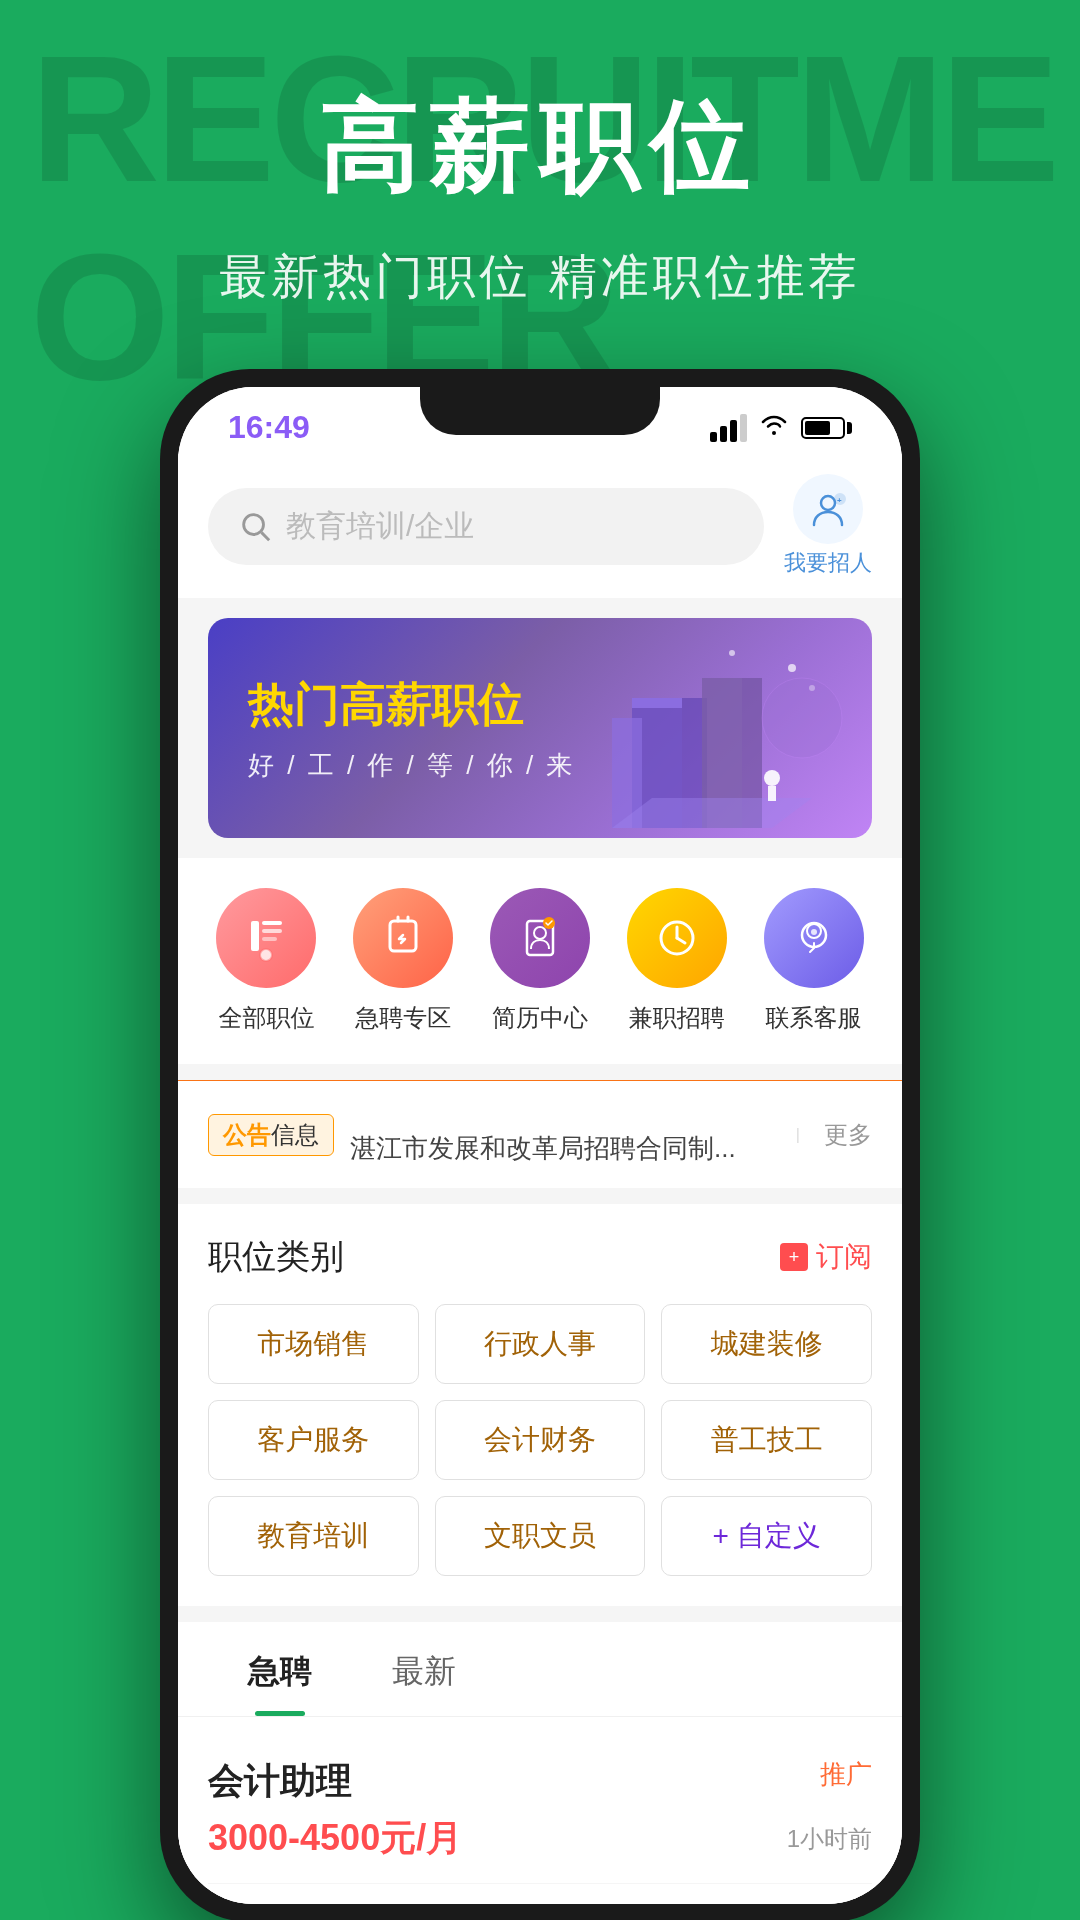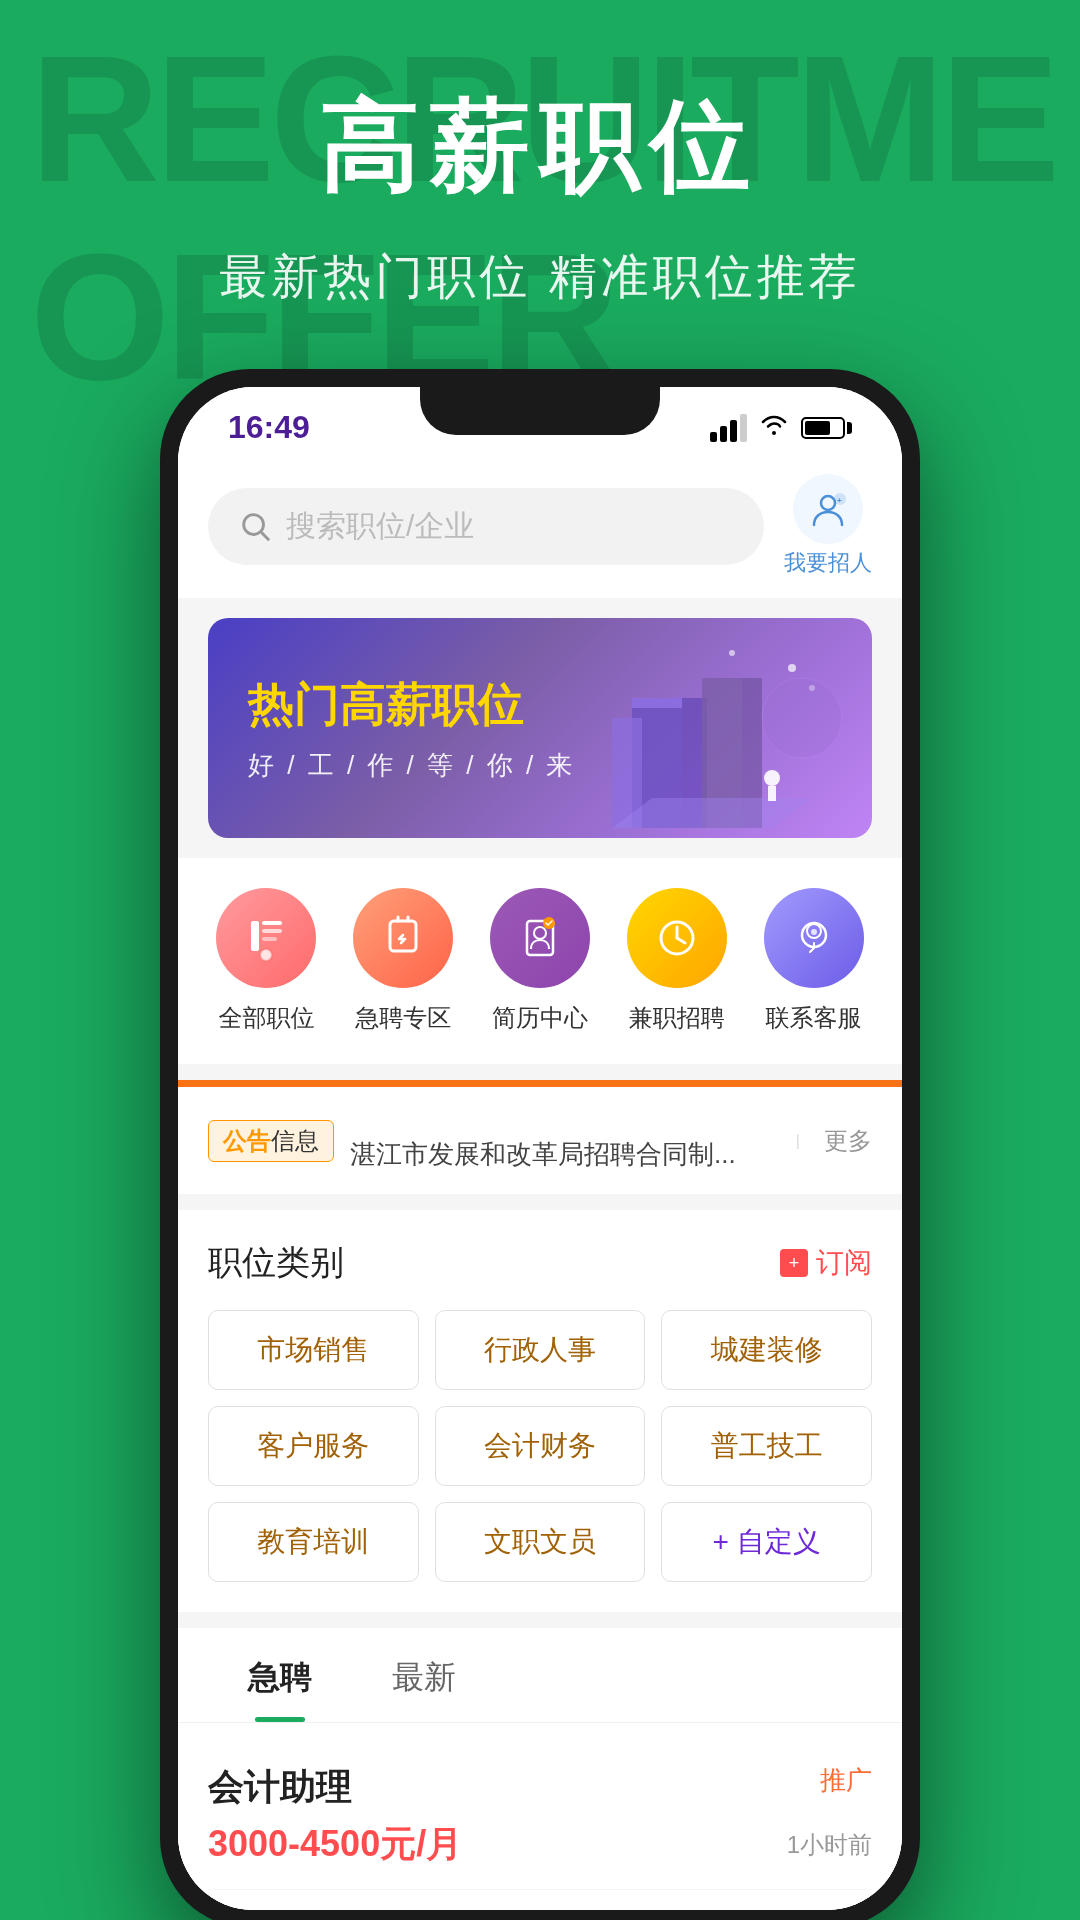--- a/index.html
+++ b/index.html
@@ -81,21 +81,21 @@
       display: flex;
       justify-content: space-between;
       align-items: center;
       padding: 22px 50px 8px 50px;
       position: relative;
     }
 
     .status-time {
       font-size: 32px;
       font-weight: 600;
-      color: #4c1d95;
+      color: #8b5cf6;
     }
 
     .status-icons {
       display: flex;
       align-items: center;
       gap: 12px;
     }
 
     
     .notch {
@@ -247,21 +247,21 @@
     .cat-service { background: linear-gradient(135deg, #a29bfe, #6c5ce7); }
 
     
     .notice-bar {
       background: #fff;
       margin-top: 16px;
       padding: 22px 30px;
       display: flex;
       align-items: center;
       gap: 16px;
-      border-top: 7px solid #f97316;
+      border-top: 1px solid #f97316;
     }
 
     .notice-tag {
       background: #fff3e0;
       border: 1px solid #ff9800;
       border-radius: 6px;
       padding: 4px 14px;
       font-size: 24px;
       flex-shrink: 0;
     }
@@ -526,21 +526,21 @@
       </div>
 
       <div class="app-content">
 
         <div class="search-area">
           <div class="search-box">
             <svg class="search-icon-svg" viewBox="0 0 24 24" fill="none" stroke="#999" stroke-width="2">
               <circle cx="11" cy="11" r="7"></circle>
               <line x1="16.5" y1="16.5" x2="22" y2="22"></line>
             </svg>
-            <span class="search-placeholder">搜索职位/企业</span>
+            <span class="search-placeholder">教育培训/企业</span>
           </div>
           <div class="recruit-btn">
             <div class="recruit-icon-circle">
               <svg width="44" height="44" viewBox="0 0 44 44" fill="none">
                 <circle cx="22" cy="16" r="7" stroke="#4a90d9" stroke-width="2.5" fill="none"></circle>
                 <path d="M8 38c0-8 6-13 14-13s14 5 14 13" stroke="#4a90d9" stroke-width="2.5" stroke-linecap="round" fill="none"></path>
                 <circle cx="34" cy="12" r="5" fill="#4a90d9" opacity="0.2" stroke="#4a90d9" stroke-width="2"></circle>
                 <text x="31" y="16" font-size="8" fill="#4a90d9" font-weight="bold">+</text>
               </svg>
             </div>

